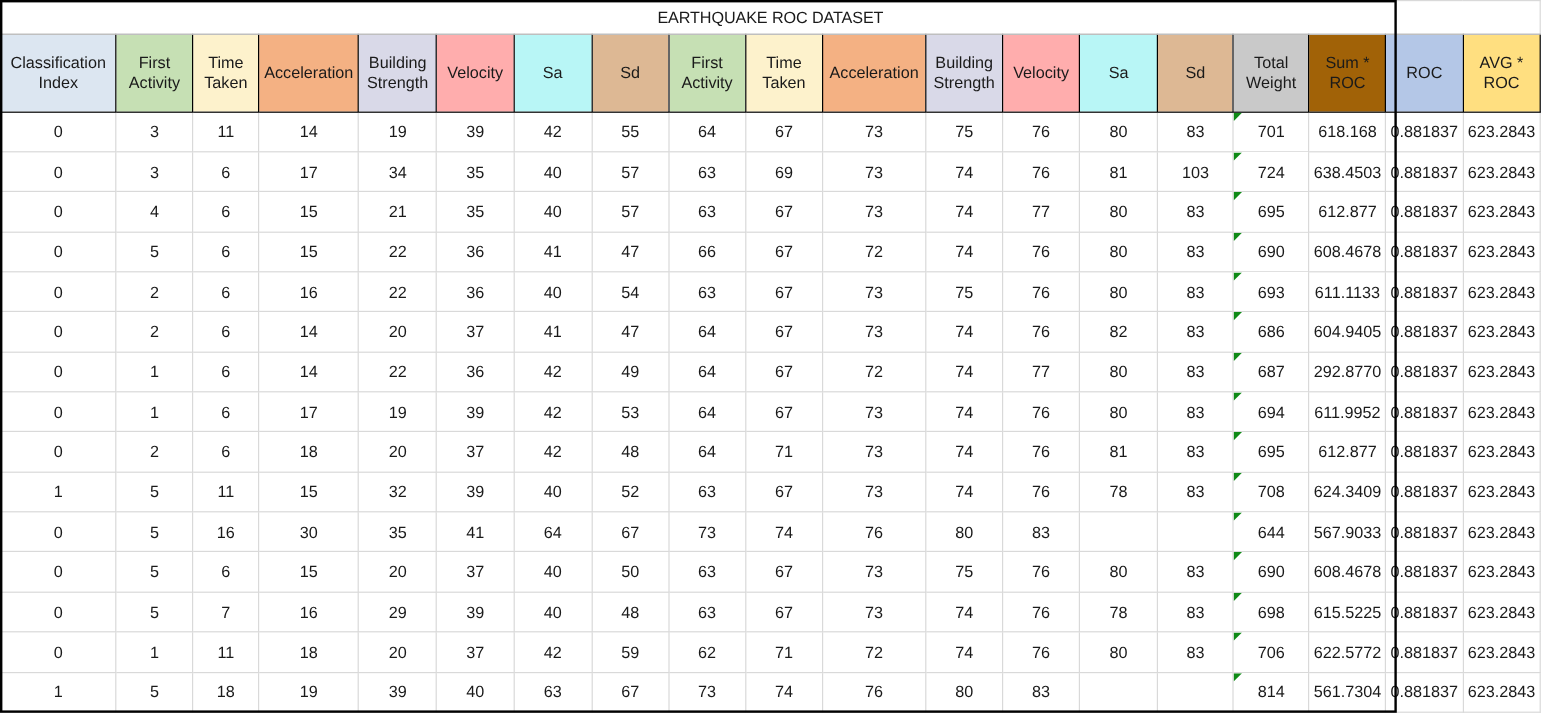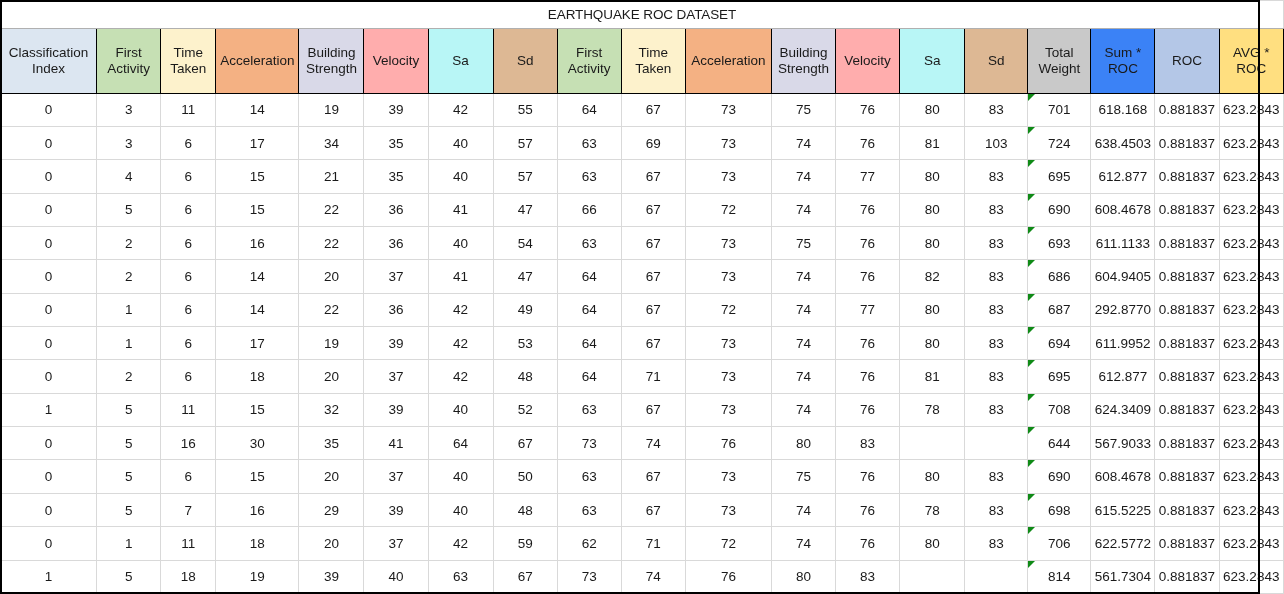--- a/index.html
+++ b/index.html
@@ -1,21 +1,21 @@
 <!DOCTYPE html>
 <html><head>
 <meta charset="utf-8">
 <style>
   html,body{margin:0;padding:0;background:#ffffff;}
   body{
     font-family:"Liberation Sans", sans-serif;
     width:1284px;height:594px;overflow:hidden;
   }
   .sheet{
-    width:1260px;height:594px;
+    width:1164px;height:594px;
     box-sizing:border-box;
     position:relative;
     background:#ffffff;
   }
   table.grid{
     border-collapse:collapse;
     table-layout:fixed;
     width:1284px;
     height:594px;
   }
@@ -169,21 +169,21 @@
           <td class="hdr h-sa" style="background: rgb(184, 246, 246);">
             <div>Sa</div>
           </td>
           <td class="hdr h-sd" style="background: rgb(221, 184, 148);">
             <div>Sd</div>
           </td>
           <td class="hdr h-tw" style="background: rgb(201, 201, 201);">
             <div>Total</div>
             <div>Weight</div>
           </td>
-          <td class="hdr h-sr" style="background: #3b82f6;">
+          <td class="hdr h-sr" style="background: #a16207;">
             <div>Sum *</div>
             <div>ROC</div>
           </td>
           <td class="hdr h-roc" style="background: rgb(180, 199, 231);">
             <div>ROC</div>
           </td>
           <td class="hdr h-avg" style="background: rgb(255, 223, 128);">
             <div>AVG *</div>
             <div>ROC</div>
           </td>

